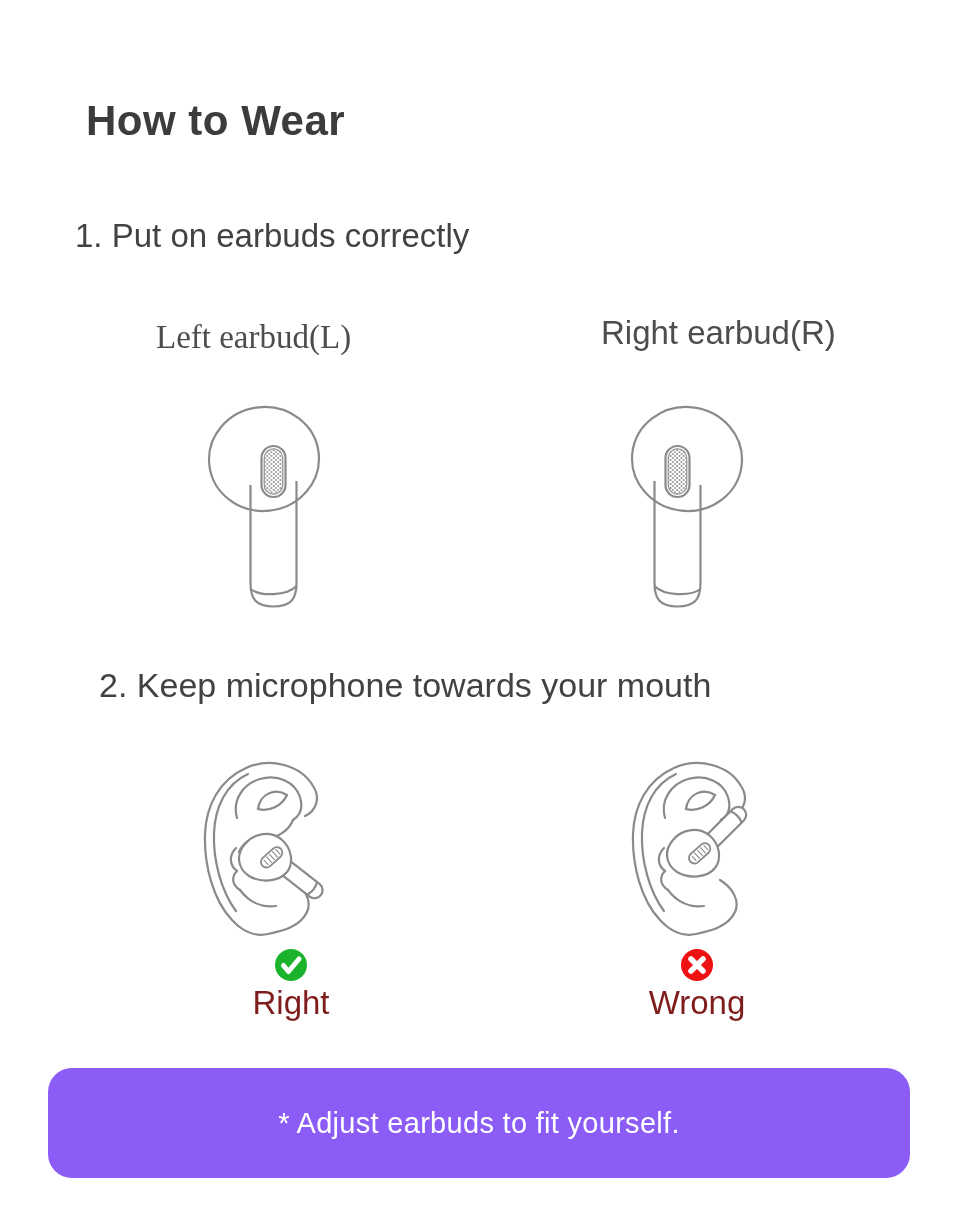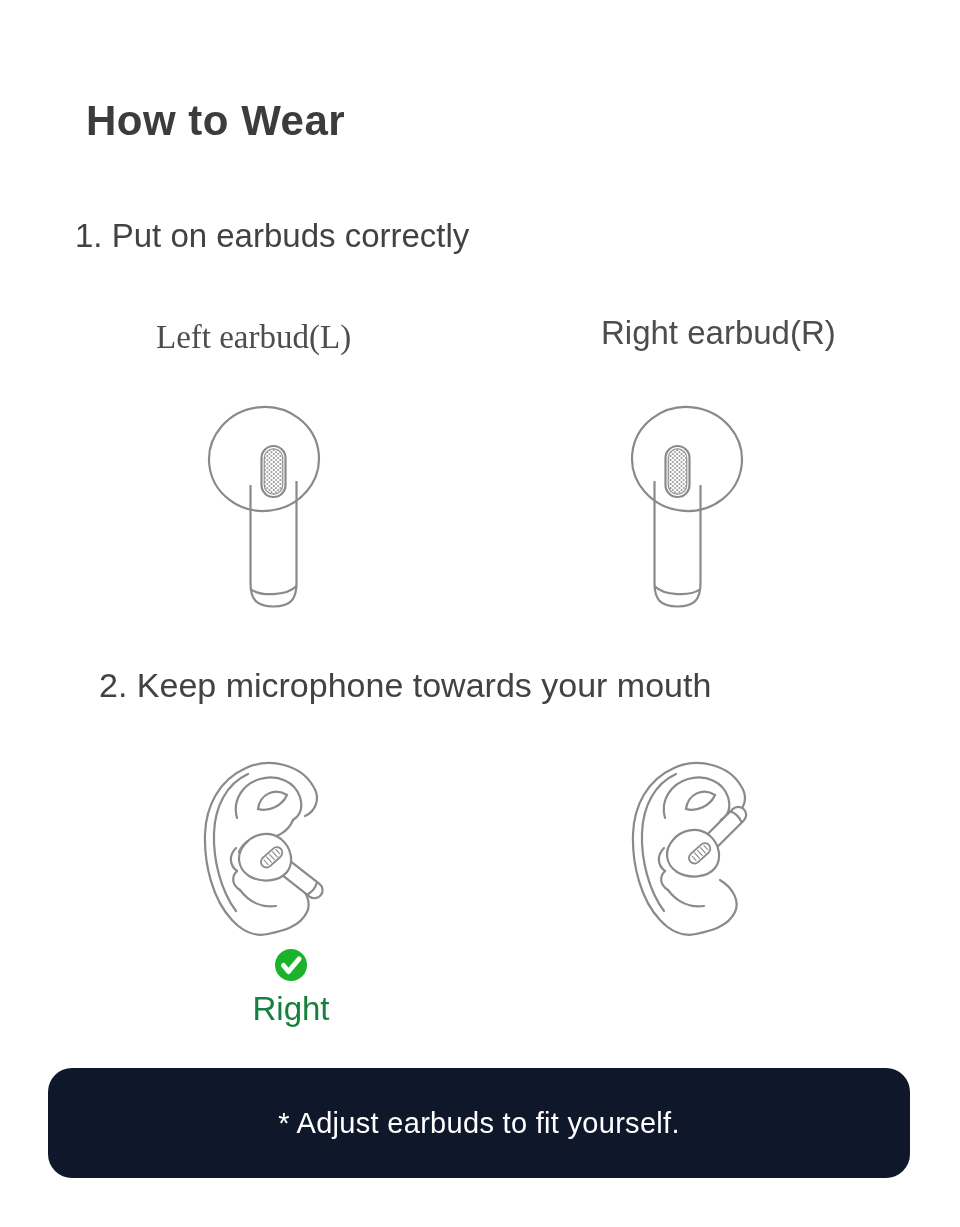--- a/index.html
+++ b/index.html
@@ -28,26 +28,26 @@
   .bud-label-left{left:156px;top:318px;font-family:Liberation Serif, serif;}
   .bud-label-right{left:569px;top:313px;margin-left:32px;}
   .illu{display:block;}
   .verdict{
     width:220px;
     display:flex;flex-direction:column;align-items:center;
   }
   .verdict-correct{left:181px;top:948px;}
   .verdict-wrong{left:587px;top:948px;}
   .verdict-label{
-    margin-top:7px;
-    font-size:33px;font-weight:400;color:#15803d;line-height:1.2;
+    margin-top:1px;
+    font-size:33px;font-weight:400;color:#7f1d1d;line-height:1.2;
   }
   .note-banner{
     left:48px;top:1068px;width:862px;height:110px;
-    background:#0f172a;border-radius:24px;
+    background:#8b5cf6;border-radius:24px;
     display:flex;align-items:center;justify-content:center;
   }
   .note-text{
     font-size:29px;font-weight:300;color:#ffffff;
     letter-spacing:0.3px;
   }
 </style>
 </head>
 <body>
 
@@ -130,18 +130,25 @@
   </svg>
 
   <div class="abs verdict verdict-correct">
     <svg width="34" height="34" viewBox="-17 -17 34 34">
       <circle cx="0" cy="0" r="16" fill="#1cb32c"></circle>
       <path d="M -7.5 0.5 L -2.5 6.5 L 8 -6" fill="none" stroke="#ffffff" stroke-width="5" stroke-linecap="round" stroke-linejoin="round"></path>
     </svg>
     <div class="verdict-label">Right</div>
   </div>
 
+  <div class="abs verdict verdict-wrong">
+    <svg width="34" height="34" viewBox="-17 -17 34 34">
+      <circle cx="0" cy="0" r="16" fill="#ee1212"></circle>
+      <path d="M -6 -6 L 6 6 M 6 -6 L -6 6" fill="none" stroke="#ffffff" stroke-width="5.5" stroke-linecap="round"></path>
+    </svg>
+    <div class="verdict-label">Wrong</div>
+  </div>
 
   <div class="abs note-banner">
     <div class="note-text">* Adjust earbuds to fit yourself.</div>
   </div>
 
 </div>
 
 </body></html>

